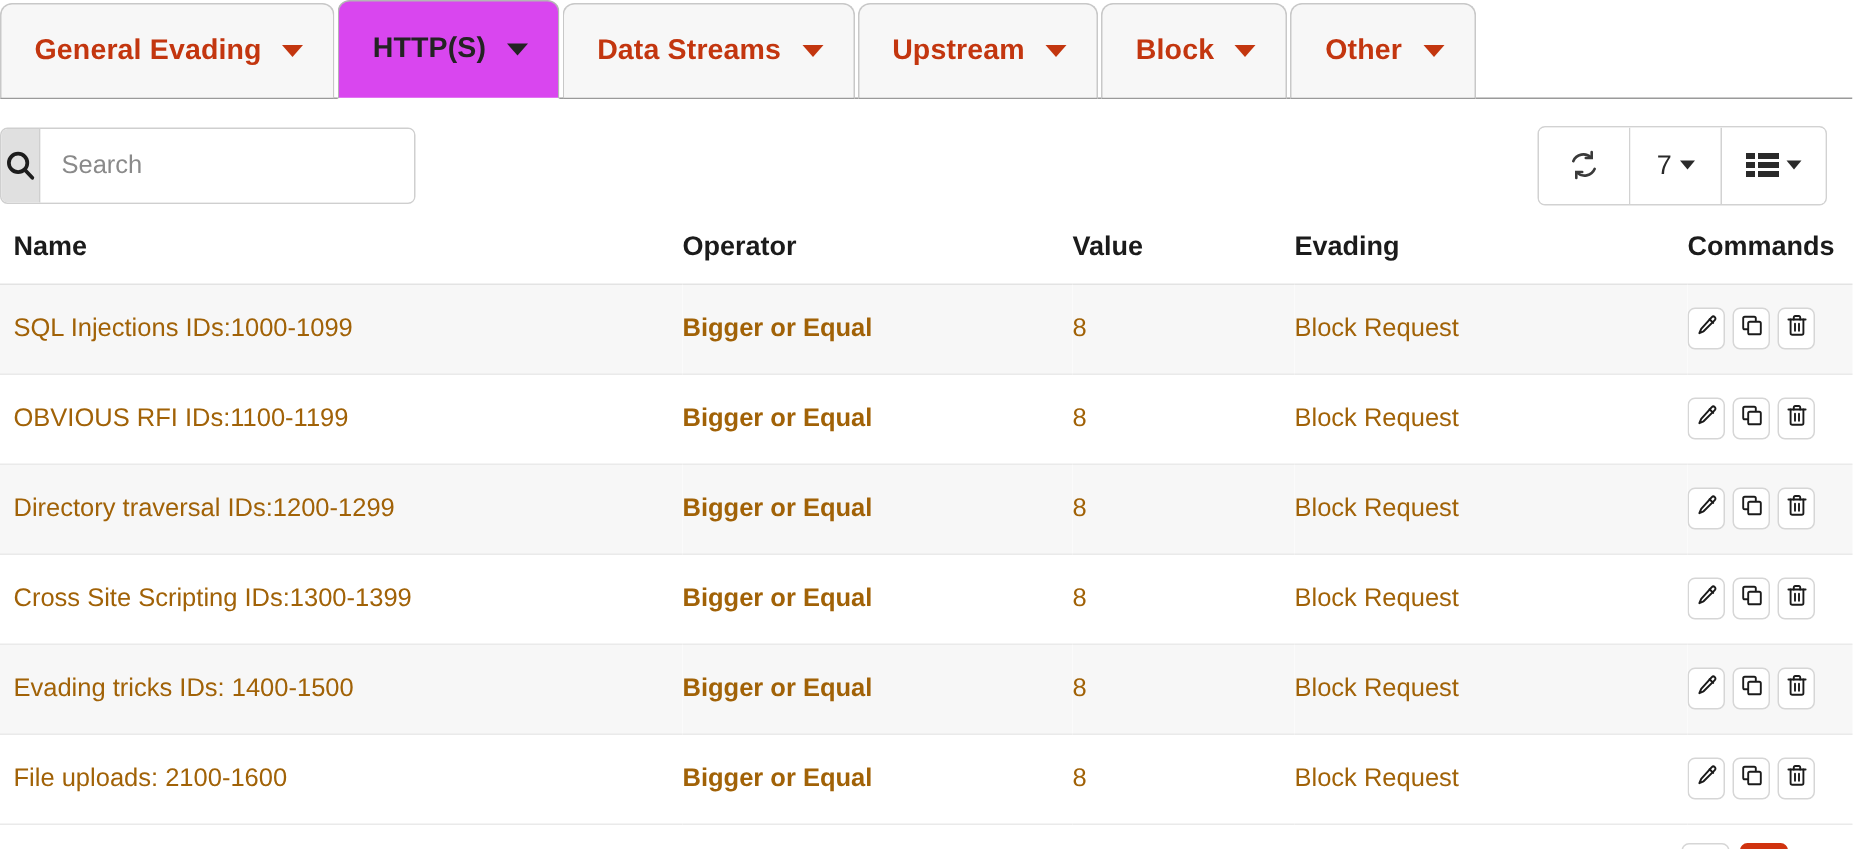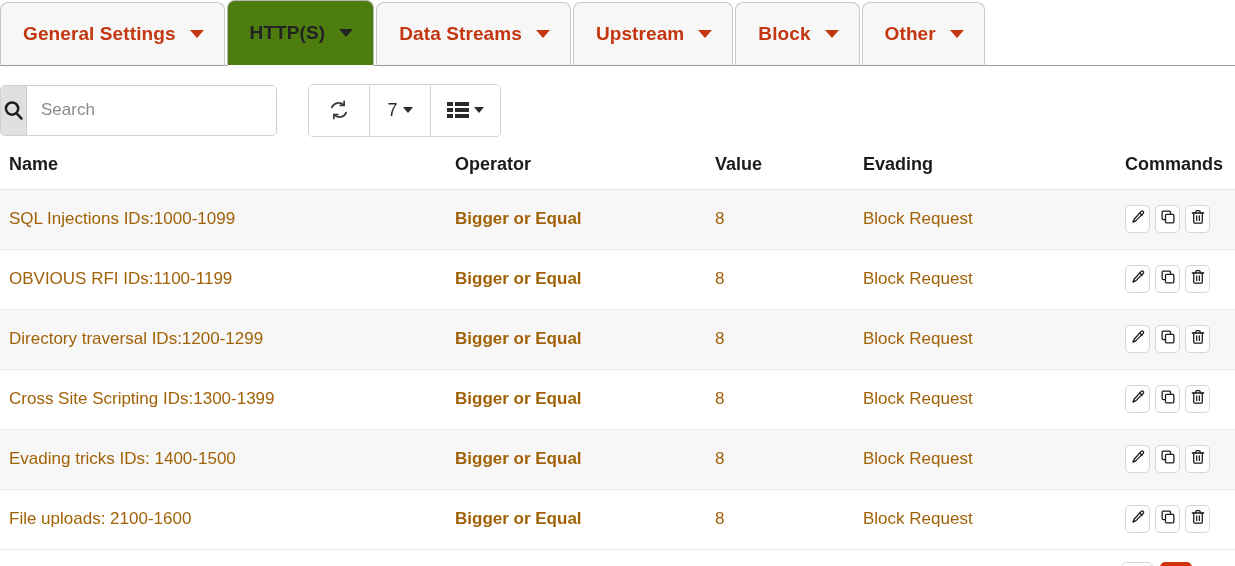--- a/index.html
+++ b/index.html
@@ -51,21 +51,21 @@
     border-top-right-radius: 8px;
     margin-right: 2px;
     font-size: 19px;
     font-weight: bold;
     letter-spacing: 0.1px;
     white-space: nowrap;
     cursor: pointer;
     color: #c3360f;
   }
   .tab.active {
-    background: #4d7c0f;
+    background: #d946ef;
     color: #232323;
     border-color: #b5b5b5;
     border-bottom-color: #ffffff;
     height: 66px;
     margin-bottom: 0;
   }
   .caret {
     width: 0;
     height: 0;
     border-left: 7px solid transparent;
@@ -73,22 +73,22 @@
     border-top: 8px solid currentColor;
     display: inline-block;
     flex: none;
   }
 
   
   .toolbar {
     height: 88px;
     display: flex;
     align-items: center;
-    justify-content: flex-start;
-    padding-right: 16px;
+    justify-content: space-between;
+    padding-right: 4px;
     box-sizing: border-box;
   }
   .searchgroup {
     display: flex;
     align-items: stretch;
     height: 51px;
     border: 1px solid #cfcfcf;
     border-radius: 5px;
     overflow: hidden;
     width: 277px;
@@ -224,21 +224,21 @@
     box-sizing: border-box;
   }
   .fbtn.add { background: #ffffff; border: 1px solid #d6d6d6; }
   .fbtn.sync { background: #d0330f; border: 1px solid #d0330f; }
 </style>
 </head>
 <body>
 
 <div class="tabstrip">
   <div class="tab">
-    <span>General Settings</span>
+    <span>General Evading</span>
     <span class="caret"></span>
   </div>
   <div class="tab active">
     <span>HTTP(S)</span>
     <span class="caret"></span>
   </div>
   <div class="tab">
     <span>Data Streams</span>
     <span class="caret"></span>
   </div>

